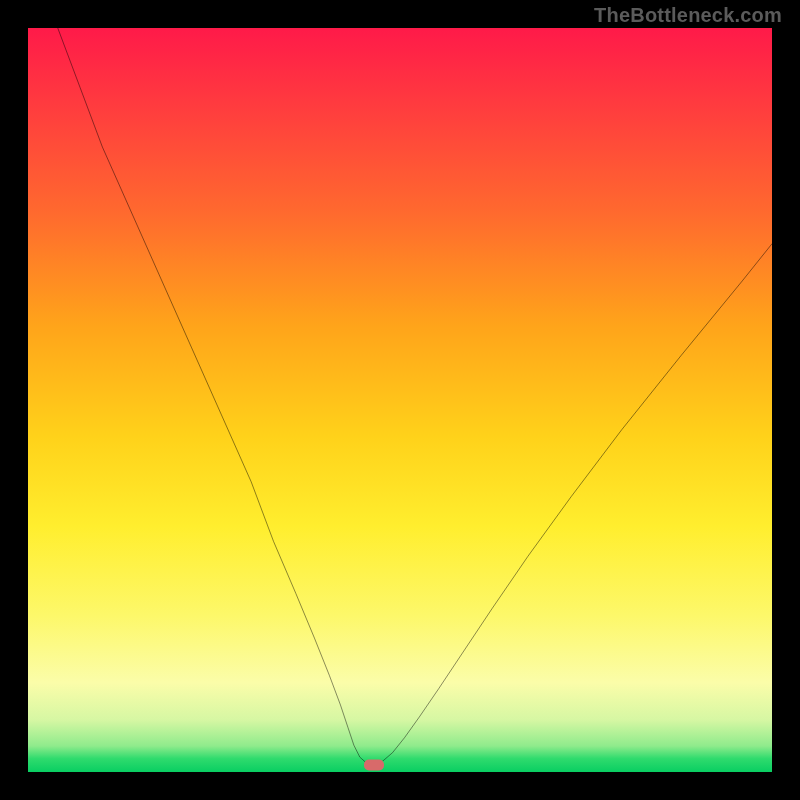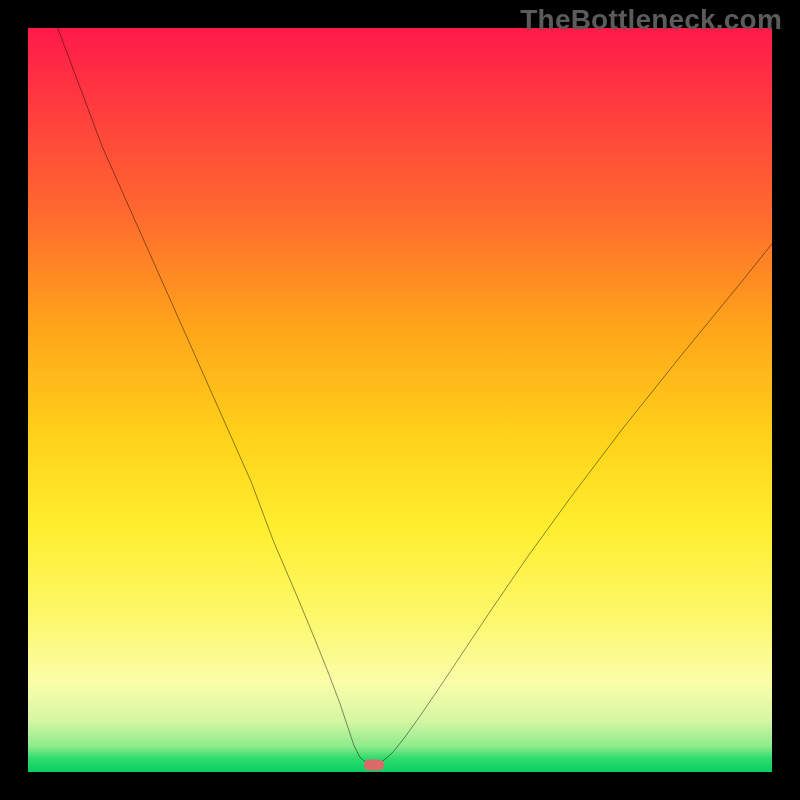--- a/index.html
+++ b/index.html
@@ -15,21 +15,21 @@
     position: relative;
     width: 800px;
     height: 800px;
     background: #000;
   }
   .watermark {
     position: absolute;
     top: 4px;
     right: 18px;
     color: #5b5b5b;
-    font-size: 28px;
+    font-size: 20px;
     font-weight: 600;
     letter-spacing: 0.2px;
     z-index: 20;
     user-select: none;
   }
   .plot-area {
     position: absolute;
     left: 28px;
     top: 28px;
     width: 744px;

